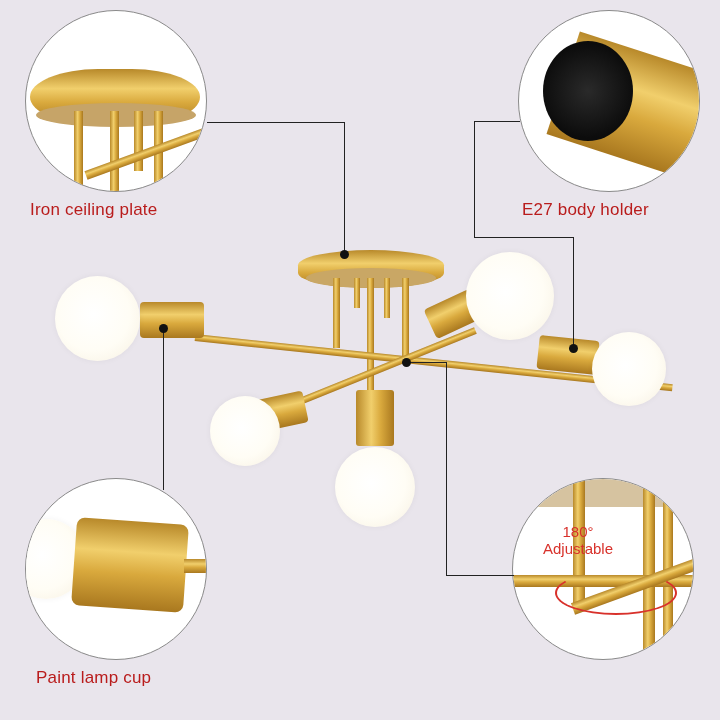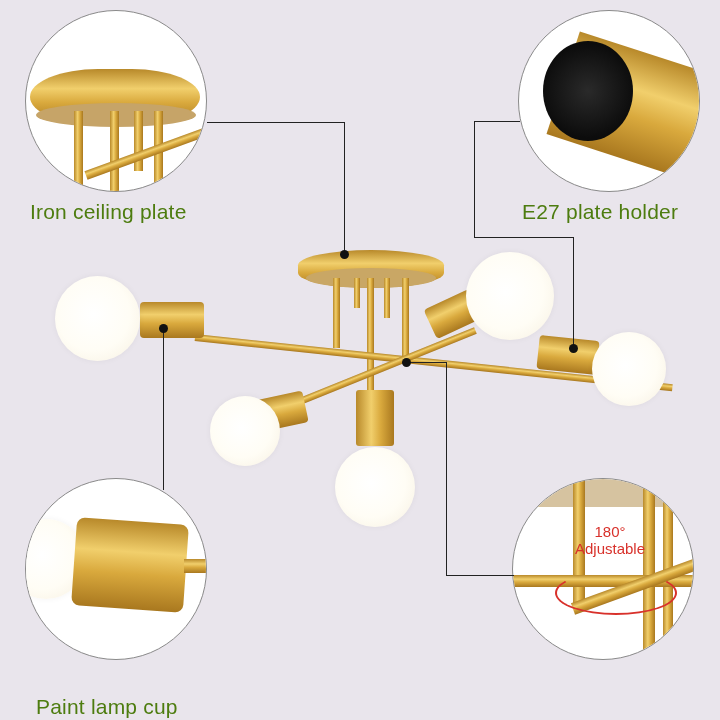--- a/index.html
+++ b/index.html
@@ -9,21 +9,21 @@
     font-family: "Liberation Sans", "DejaVu Sans", sans-serif;
     position: relative;
   }
   .stage { position: absolute; left: 0; top: 0; width: 720px; height: 720px; }
   .circle {
     position: absolute; border-radius: 50%;
     background: #ffffff; border: 1.5px solid #8a8a8a;
     overflow: hidden; box-sizing: border-box;
   }
   .label {
-    position: absolute; font-size: 21px; color: #4d7c0f; white-space: nowrap;
+    position: absolute; font-size: 17px; color: #b91c1c; white-space: nowrap;
     letter-spacing: 0.2px;
   }
   .callout-line { position: absolute; background: #222; }
   .dot { position: absolute; width: 9px; height: 9px; border-radius: 50%; background: #111; }
   .gold { background: linear-gradient(180deg, #b8892a 0%, #f1cf6c 35%, #d9a93d 60%, #a9781f 100%); }
   .goldv { background: linear-gradient(90deg, #b8892a 0%, #f1cf6c 40%, #d9a93d 65%, #a9781f 100%); }
   .bulb {
     position: absolute; border-radius: 50%;
     background: radial-gradient(circle at 45% 45%, #ffffff 0%, #fffdf5 55%, #f6efdf 100%);
     box-shadow: 0 0 6px rgba(0,0,0,0.05);
@@ -74,45 +74,45 @@
   </div>
   <div class="label" style="left:30px;top:200px;">Iron ceiling plate</div>
   <div class="callout-line" style="left:207px;top:122px;width:138px;height:1px;"></div>
   <div class="callout-line" style="left:344px;top:122px;width:1px;height:132px;"></div>
   <div class="dot" style="left:340px;top:250px;"></div>
 
   <div class="circle" style="left:518px;top:10px;width:182px;height:182px;">
     <div class="gold" style="position:absolute;left:40px;top:44px;width:170px;height:108px;transform:rotate(18deg);"></div>
     <div style="position:absolute;left:24px;top:30px;width:90px;height:100px;border-radius:50%;background:radial-gradient(circle,#2a2a2a 0%,#0c0c0c 70%);"></div>
   </div>
-  <div class="label" style="left:522px;top:200px;">E27 plate holder</div>
+  <div class="label" style="left:522px;top:200px;">E27 body holder</div>
   <div class="callout-line" style="left:474px;top:121px;width:46px;height:1px;"></div>
   <div class="callout-line" style="left:474px;top:121px;width:1px;height:116px;"></div>
   <div class="callout-line" style="left:474px;top:237px;width:100px;height:1px;"></div>
   <div class="callout-line" style="left:573px;top:237px;width:1px;height:110px;"></div>
   <div class="dot" style="left:569px;top:344px;"></div>
 
   <div class="circle" style="left:25px;top:478px;width:182px;height:182px;">
     <div class="bulb" style="left:-20px;top:40px;width:80px;height:80px;"></div>
     <div class="gold" style="position:absolute;left:48px;top:42px;width:112px;height:88px;border-radius:8px;transform:rotate(4deg);"></div>
     <div class="gold" style="position:absolute;left:158px;top:80px;width:40px;height:14px;"></div>
   </div>
-  <div class="label" style="left:36px;top:668px;margin-top:27px;">Paint lamp cup</div>
+  <div class="label" style="left:36px;top:668px;">Paint lamp cup</div>
   <div class="callout-line" style="left:163px;top:328px;width:1px;height:162px;"></div>
   <div class="dot" style="left:159px;top:324px;"></div>
 
   <div class="circle" style="left:512px;top:478px;width:182px;height:182px;">
     <div style="position:absolute;left:0;top:0;width:182px;height:28px;background:#d6c3a0;"></div>
     <div class="goldv" style="position:absolute;left:60px;top:0;width:12px;height:130px;"></div>
     <div class="goldv" style="position:absolute;left:130px;top:0;width:12px;height:182px;"></div>
     <div class="goldv" style="position:absolute;left:150px;top:0;width:10px;height:182px;"></div>
     <div class="gold" style="position:absolute;left:0;top:96px;width:182px;height:12px;"></div>
     <div class="gold" style="position:absolute;left:60px;top:124px;width:140px;height:12px;transform:rotate(-20deg);transform-origin:0 50%;"></div>
     <div style="position:absolute;left:42px;top:92px;width:118px;height:40px;border:2px solid #d8312b;border-radius:50%;border-top-color:transparent;"></div>
-    <div class="annot" style="left:30px;top:44px;width:70px;margin-left:32px;">
+    <div class="annot" style="left:30px;top:44px;width:70px;">
       <div>180°</div>
       <div>Adjustable</div>
     </div>
   </div>
   <div class="callout-line" style="left:406px;top:362px;width:41px;height:1px;"></div>
   <div class="callout-line" style="left:446px;top:362px;width:1px;height:214px;"></div>
   <div class="callout-line" style="left:446px;top:575px;width:68px;height:1px;"></div>
   <div class="dot" style="left:402px;top:358px;"></div>
 
 </div>

